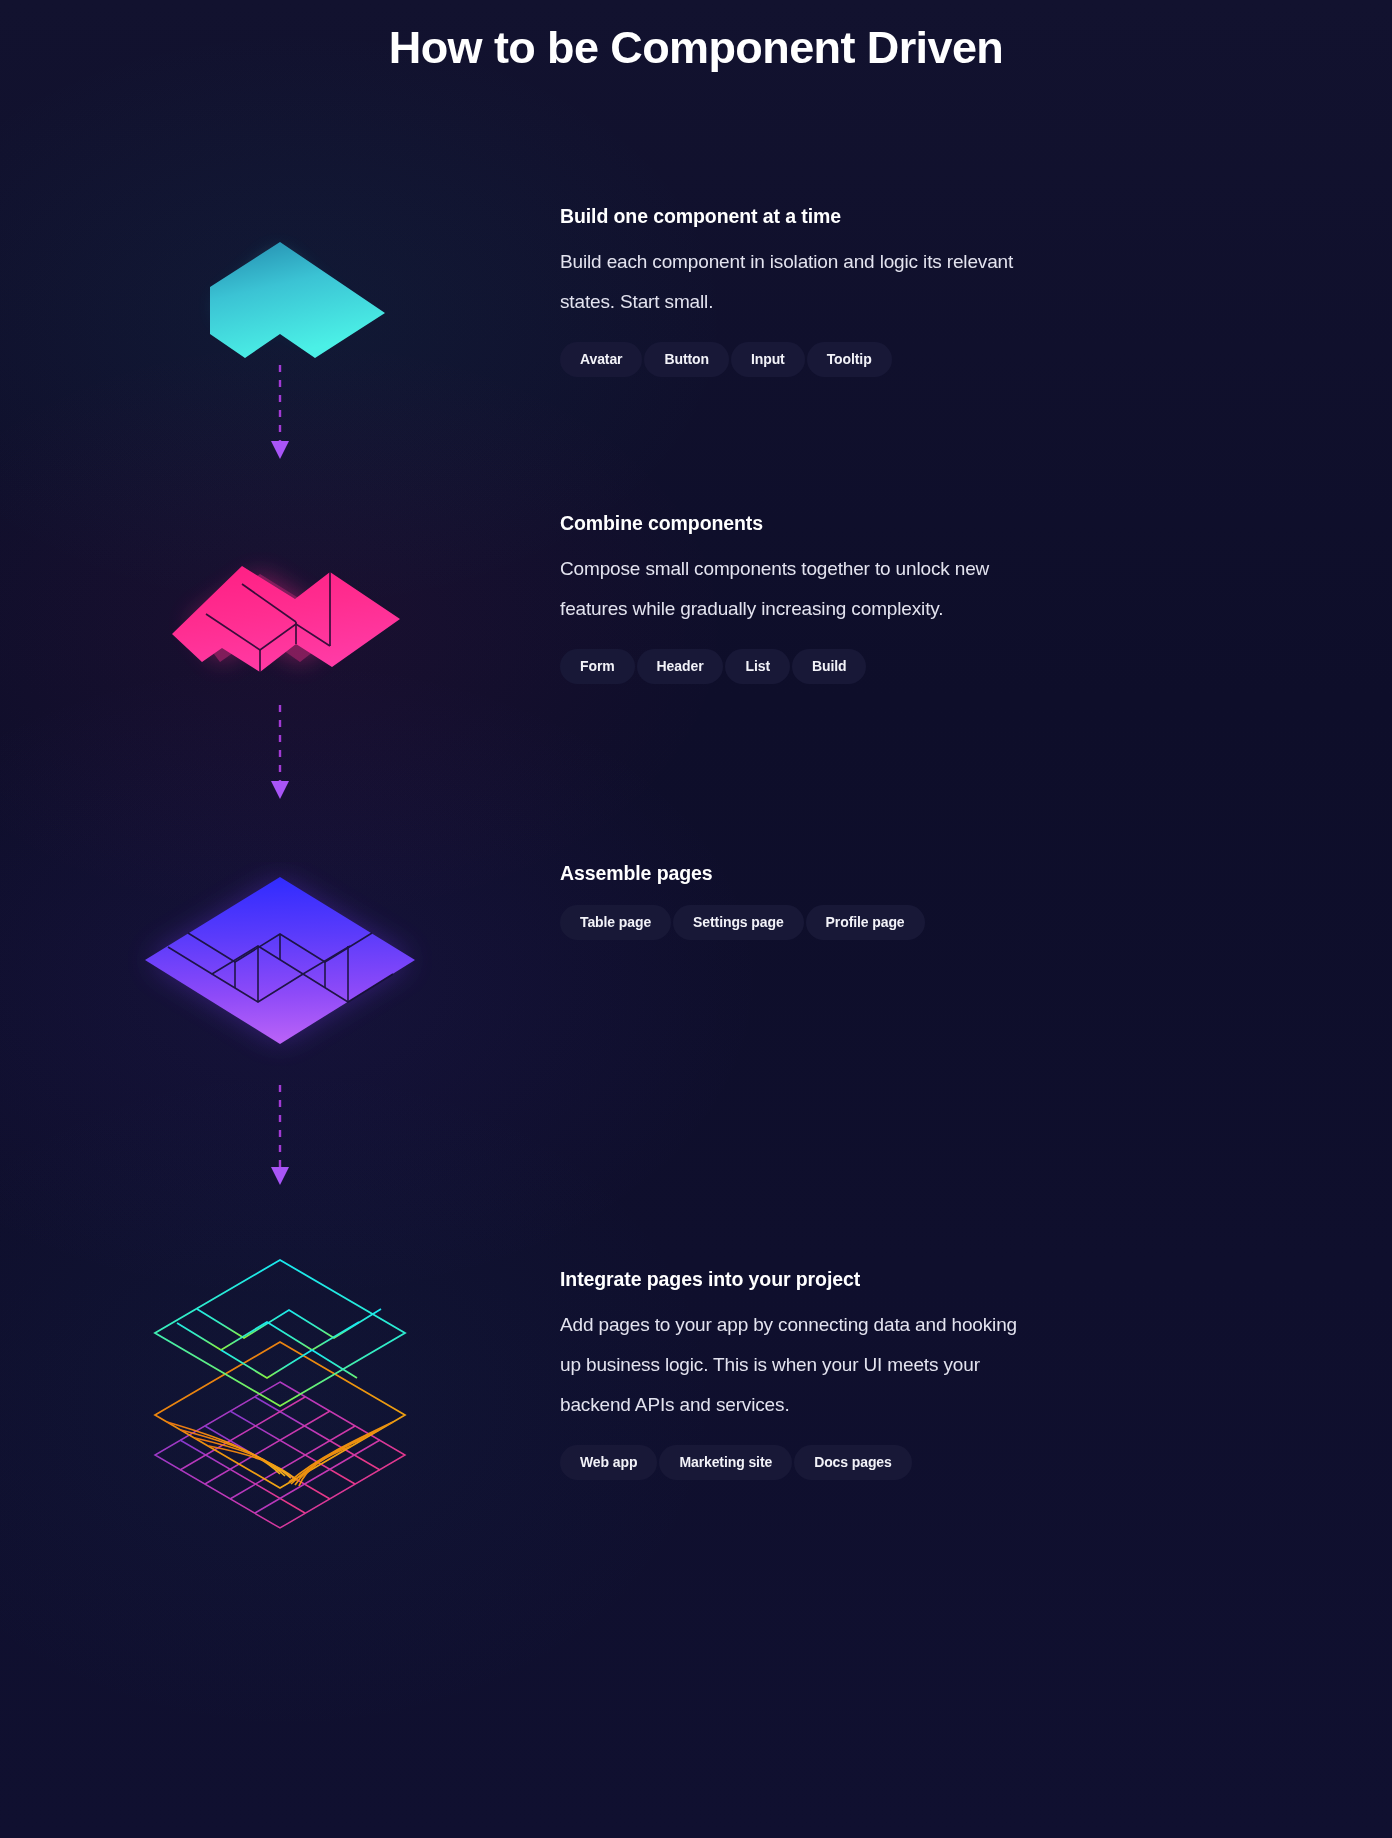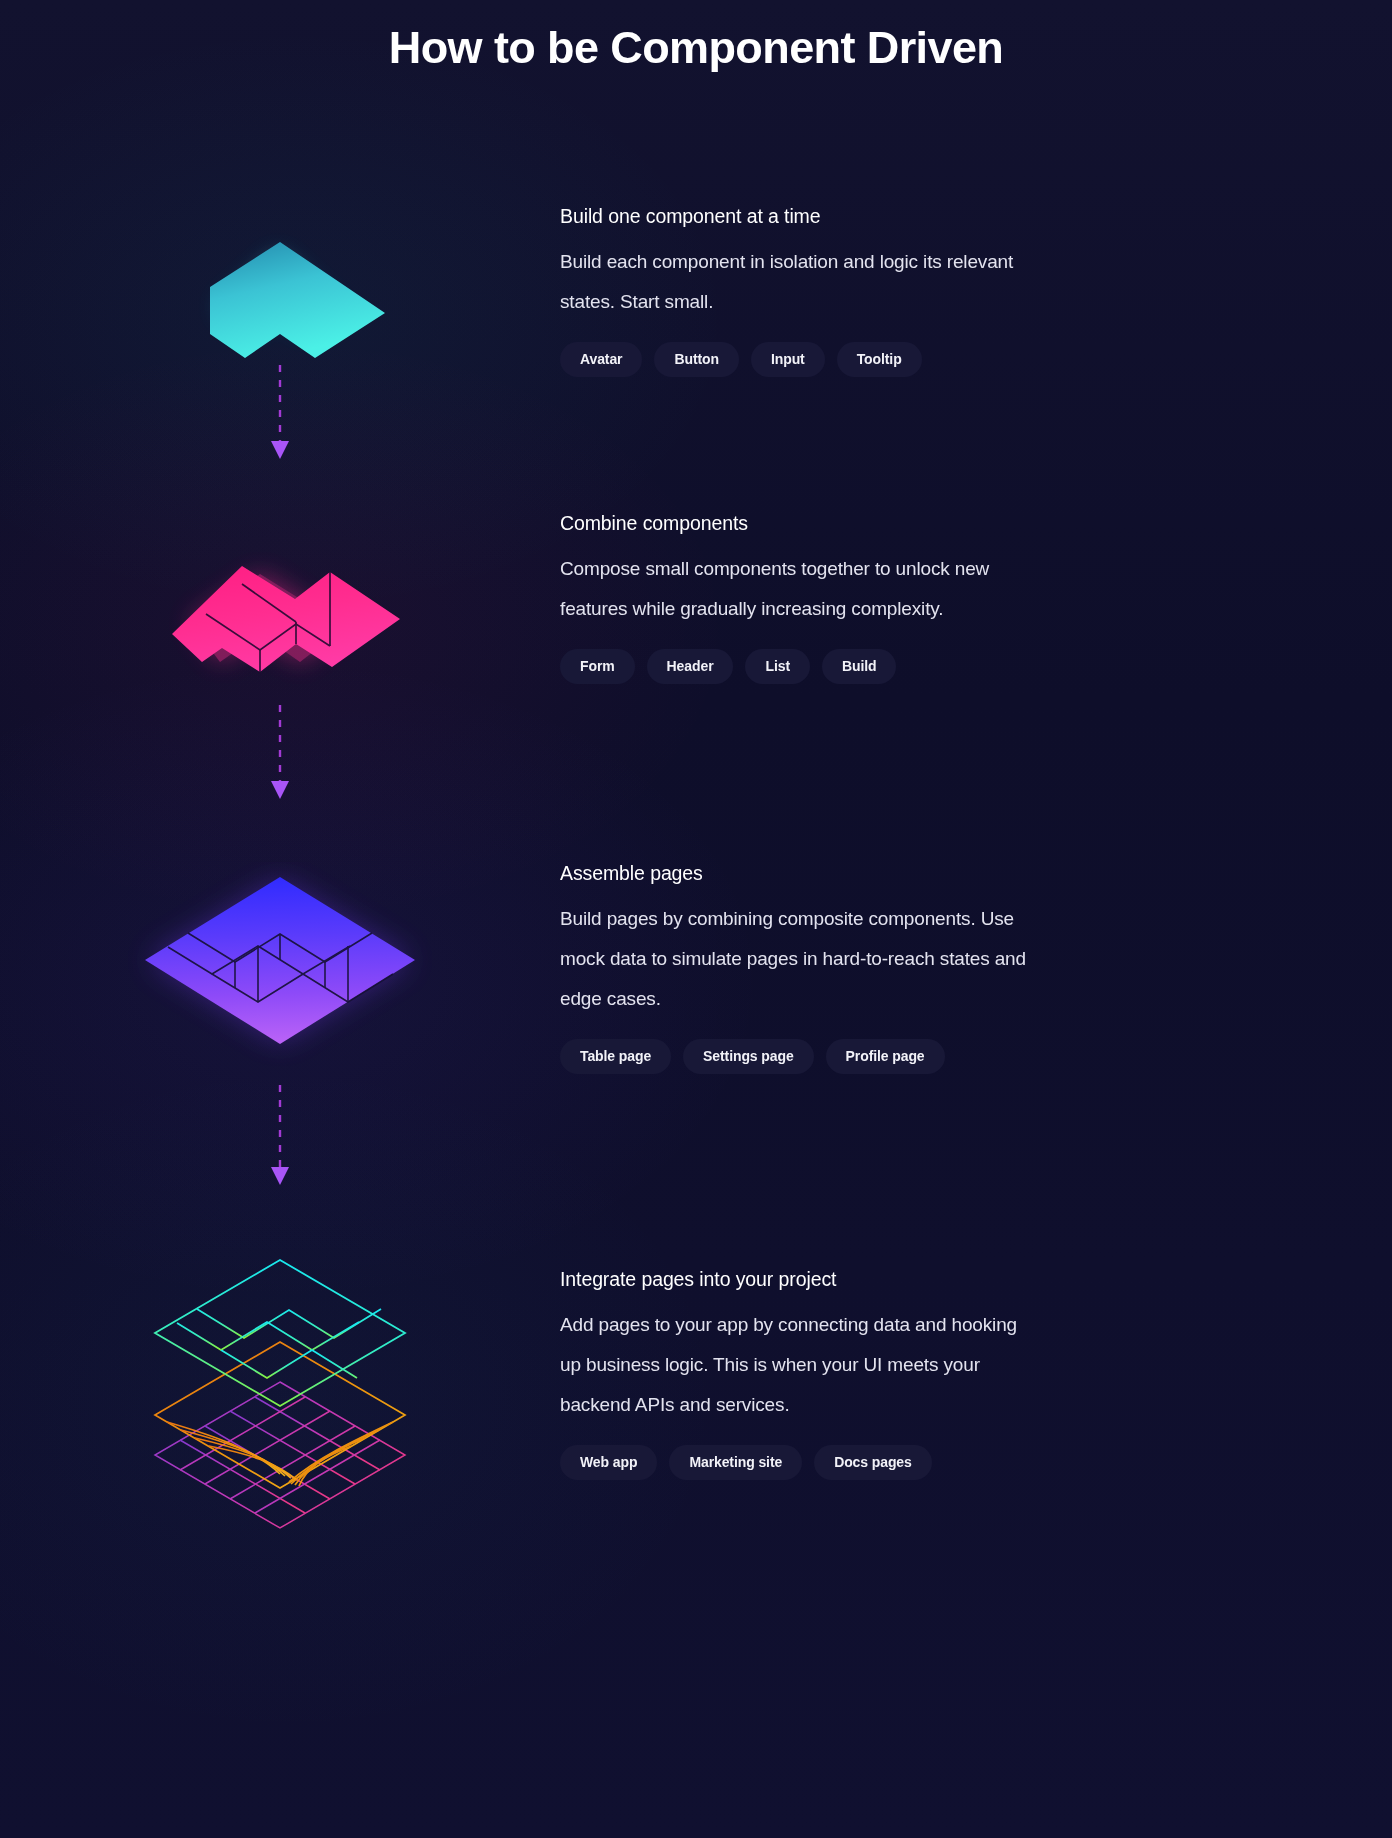--- a/index.html
+++ b/index.html
@@ -50,39 +50,39 @@
 
   .copy {
     position: absolute;
     left: 560px;
     top: 0;
     width: 470px;
   }
 
   .sec-title {
     font-size: 19.5px;
-    font-weight: 400;
+    font-weight: 700;
     color: #ffffff;
     letter-spacing: -0.1px;
     margin-bottom: 14px;
   }
 
   .sec-body {
     font-size: 19px;
     line-height: 40px;
     color: #e3e3ef;
     font-weight: 400;
     letter-spacing: -0.15px;
   }
 
   .chips {
     margin-top: 20px;
     display: flex;
     flex-wrap: wrap;
-    gap: 12px;
+    gap: 2px;
     align-items: center;
   }
 
   .chip {
     background: #181837;
     border-radius: 20px;
     padding: 9px 20px 10px;
     font-size: 14px;
     font-weight: 700;
     color: #f2f2f8;
@@ -230,21 +230,20 @@
           <path d="M 215 100 L 215 126"></path>
           <path d="M 170 72 L 170 98"></path>
           <path d="M 148 140 L 148 84"></path>
           <path d="M 238 140 L 238 84"></path>
         </g>
       </svg>
     </div>
 
     <div class="copy">
       <div class="sec-title">Assemble pages</div>
-      <div class="sec-body">Build pages by combining composite components. Use mock data to simulate pages in hard-to-reach states and edge cases.</div>
       <div class="chips">
         <span class="chip">Table page</span>
         <span class="chip">Settings page</span>
         <span class="chip">Profile page</span>
       </div>
     </div>
   </div>
 
   <div class="connector" style="left:255px;top:1085px;">
     <svg width="50" height="110" viewBox="0 0 50 110">

